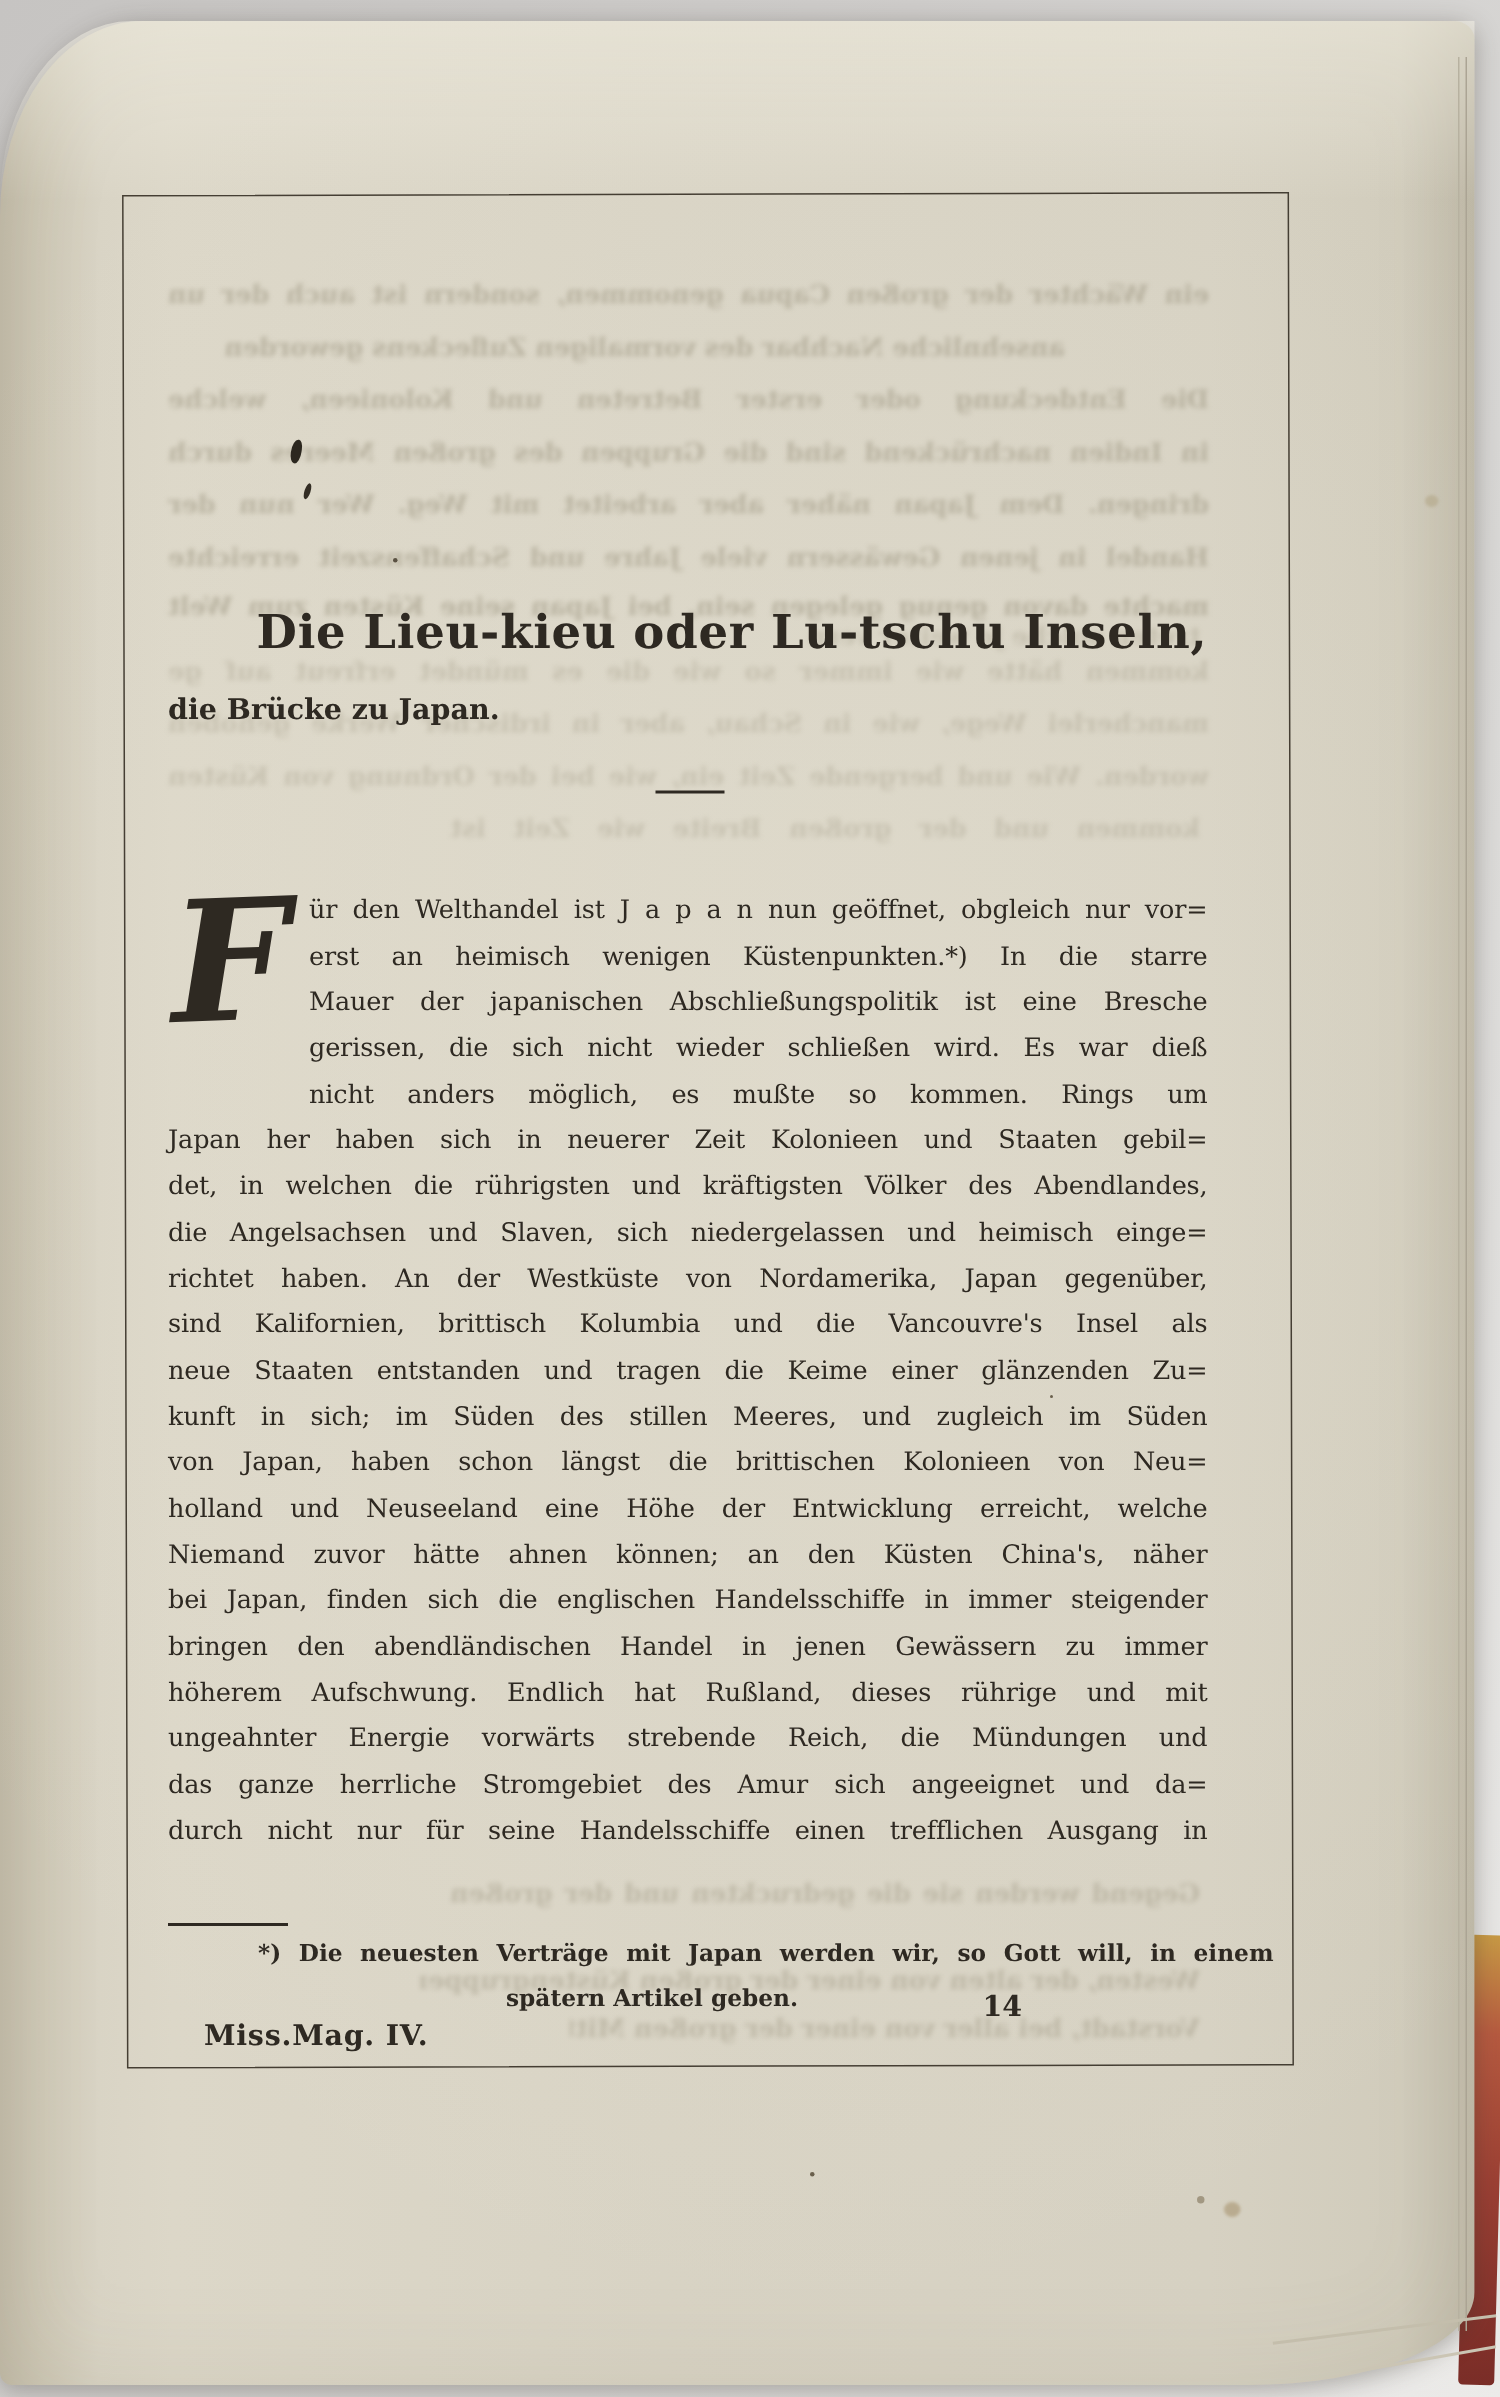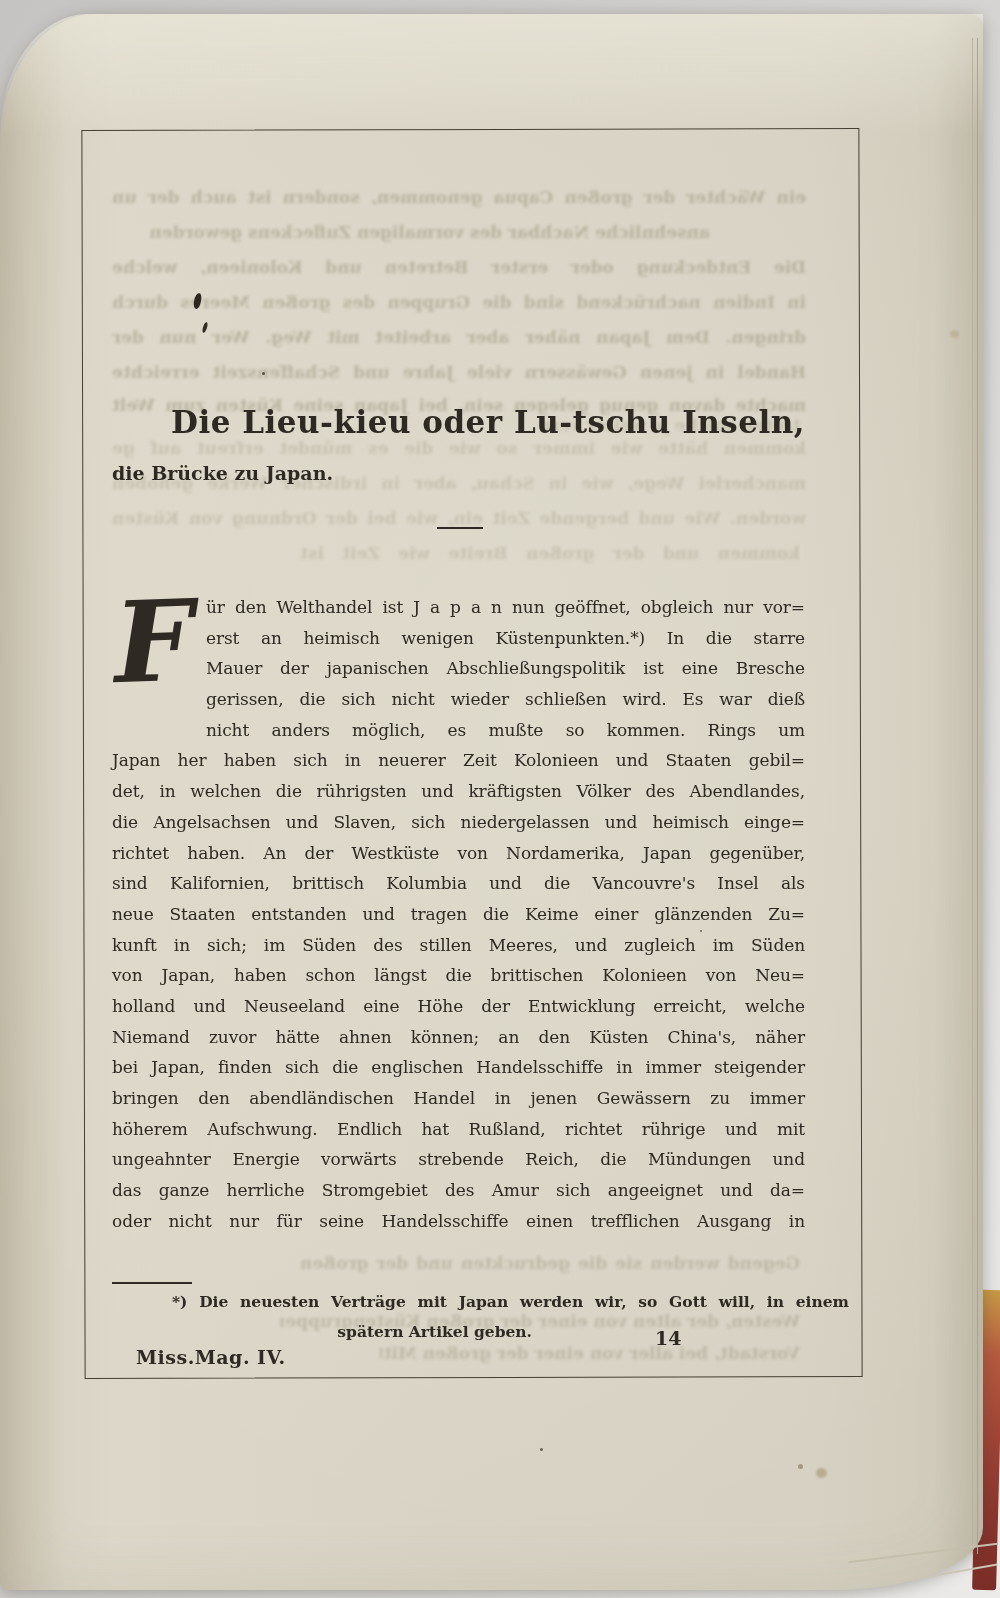--- a/index.html
+++ b/index.html
@@ -141,24 +141,24 @@
   <div class="line">die Angelsachsen und Slaven, sich niedergelassen und heimisch einge=</div>
   <div class="line">richtet haben. An der Westküste von Nordamerika, Japan gegenüber,</div>
   <div class="line">sind Kalifornien, brittisch Kolumbia und die Vancouvre's Insel als</div>
   <div class="line">neue Staaten entstanden und tragen die Keime einer glänzenden Zu=</div>
   <div class="line">kunft in sich; im Süden des stillen Meeres, und zugleich im Süden</div>
   <div class="line">von Japan, haben schon längst die brittischen Kolonieen von Neu=</div>
   <div class="line">holland und Neuseeland eine Höhe der Entwicklung erreicht, welche</div>
   <div class="line">Niemand zuvor hätte ahnen können; an den Küsten China's, näher</div>
   <div class="line">bei Japan, finden sich die englischen Handelsschiffe in immer steigender</div>
   <div class="line">bringen den abendländischen Handel in jenen Gewässern zu immer</div>
-  <div class="line">höherem Aufschwung. Endlich hat Rußland, richtet rührige und mit</div>
+  <div class="line">höherem Aufschwung. Endlich hat Rußland, dieses rührige und mit</div>
   <div class="line">ungeahnter Energie vorwärts strebende Reich, die Mündungen und</div>
   <div class="line">das ganze herrliche Stromgebiet des Amur sich angeeignet und da=</div>
-  <div class="line">oder nicht nur für seine Handelsschiffe einen trefflichen Ausgang in</div>
+  <div class="line">durch nicht nur für seine Handelsschiffe einen trefflichen Ausgang in</div>
 </div>
 
 <div class="abs fn-rule"></div>
 <div class="abs ink fn1">*) Die neuesten Verträge mit Japan werden wir, so Gott will, in einem</div>
 <div class="abs ink fn2">spätern Artikel geben.</div>
 <div class="abs ink pagenum">14</div>
 <div class="abs ink signature">Miss.Mag. IV.</div>
 
 <div class="abs blot1"></div>
 <div class="abs blot2"></div>

